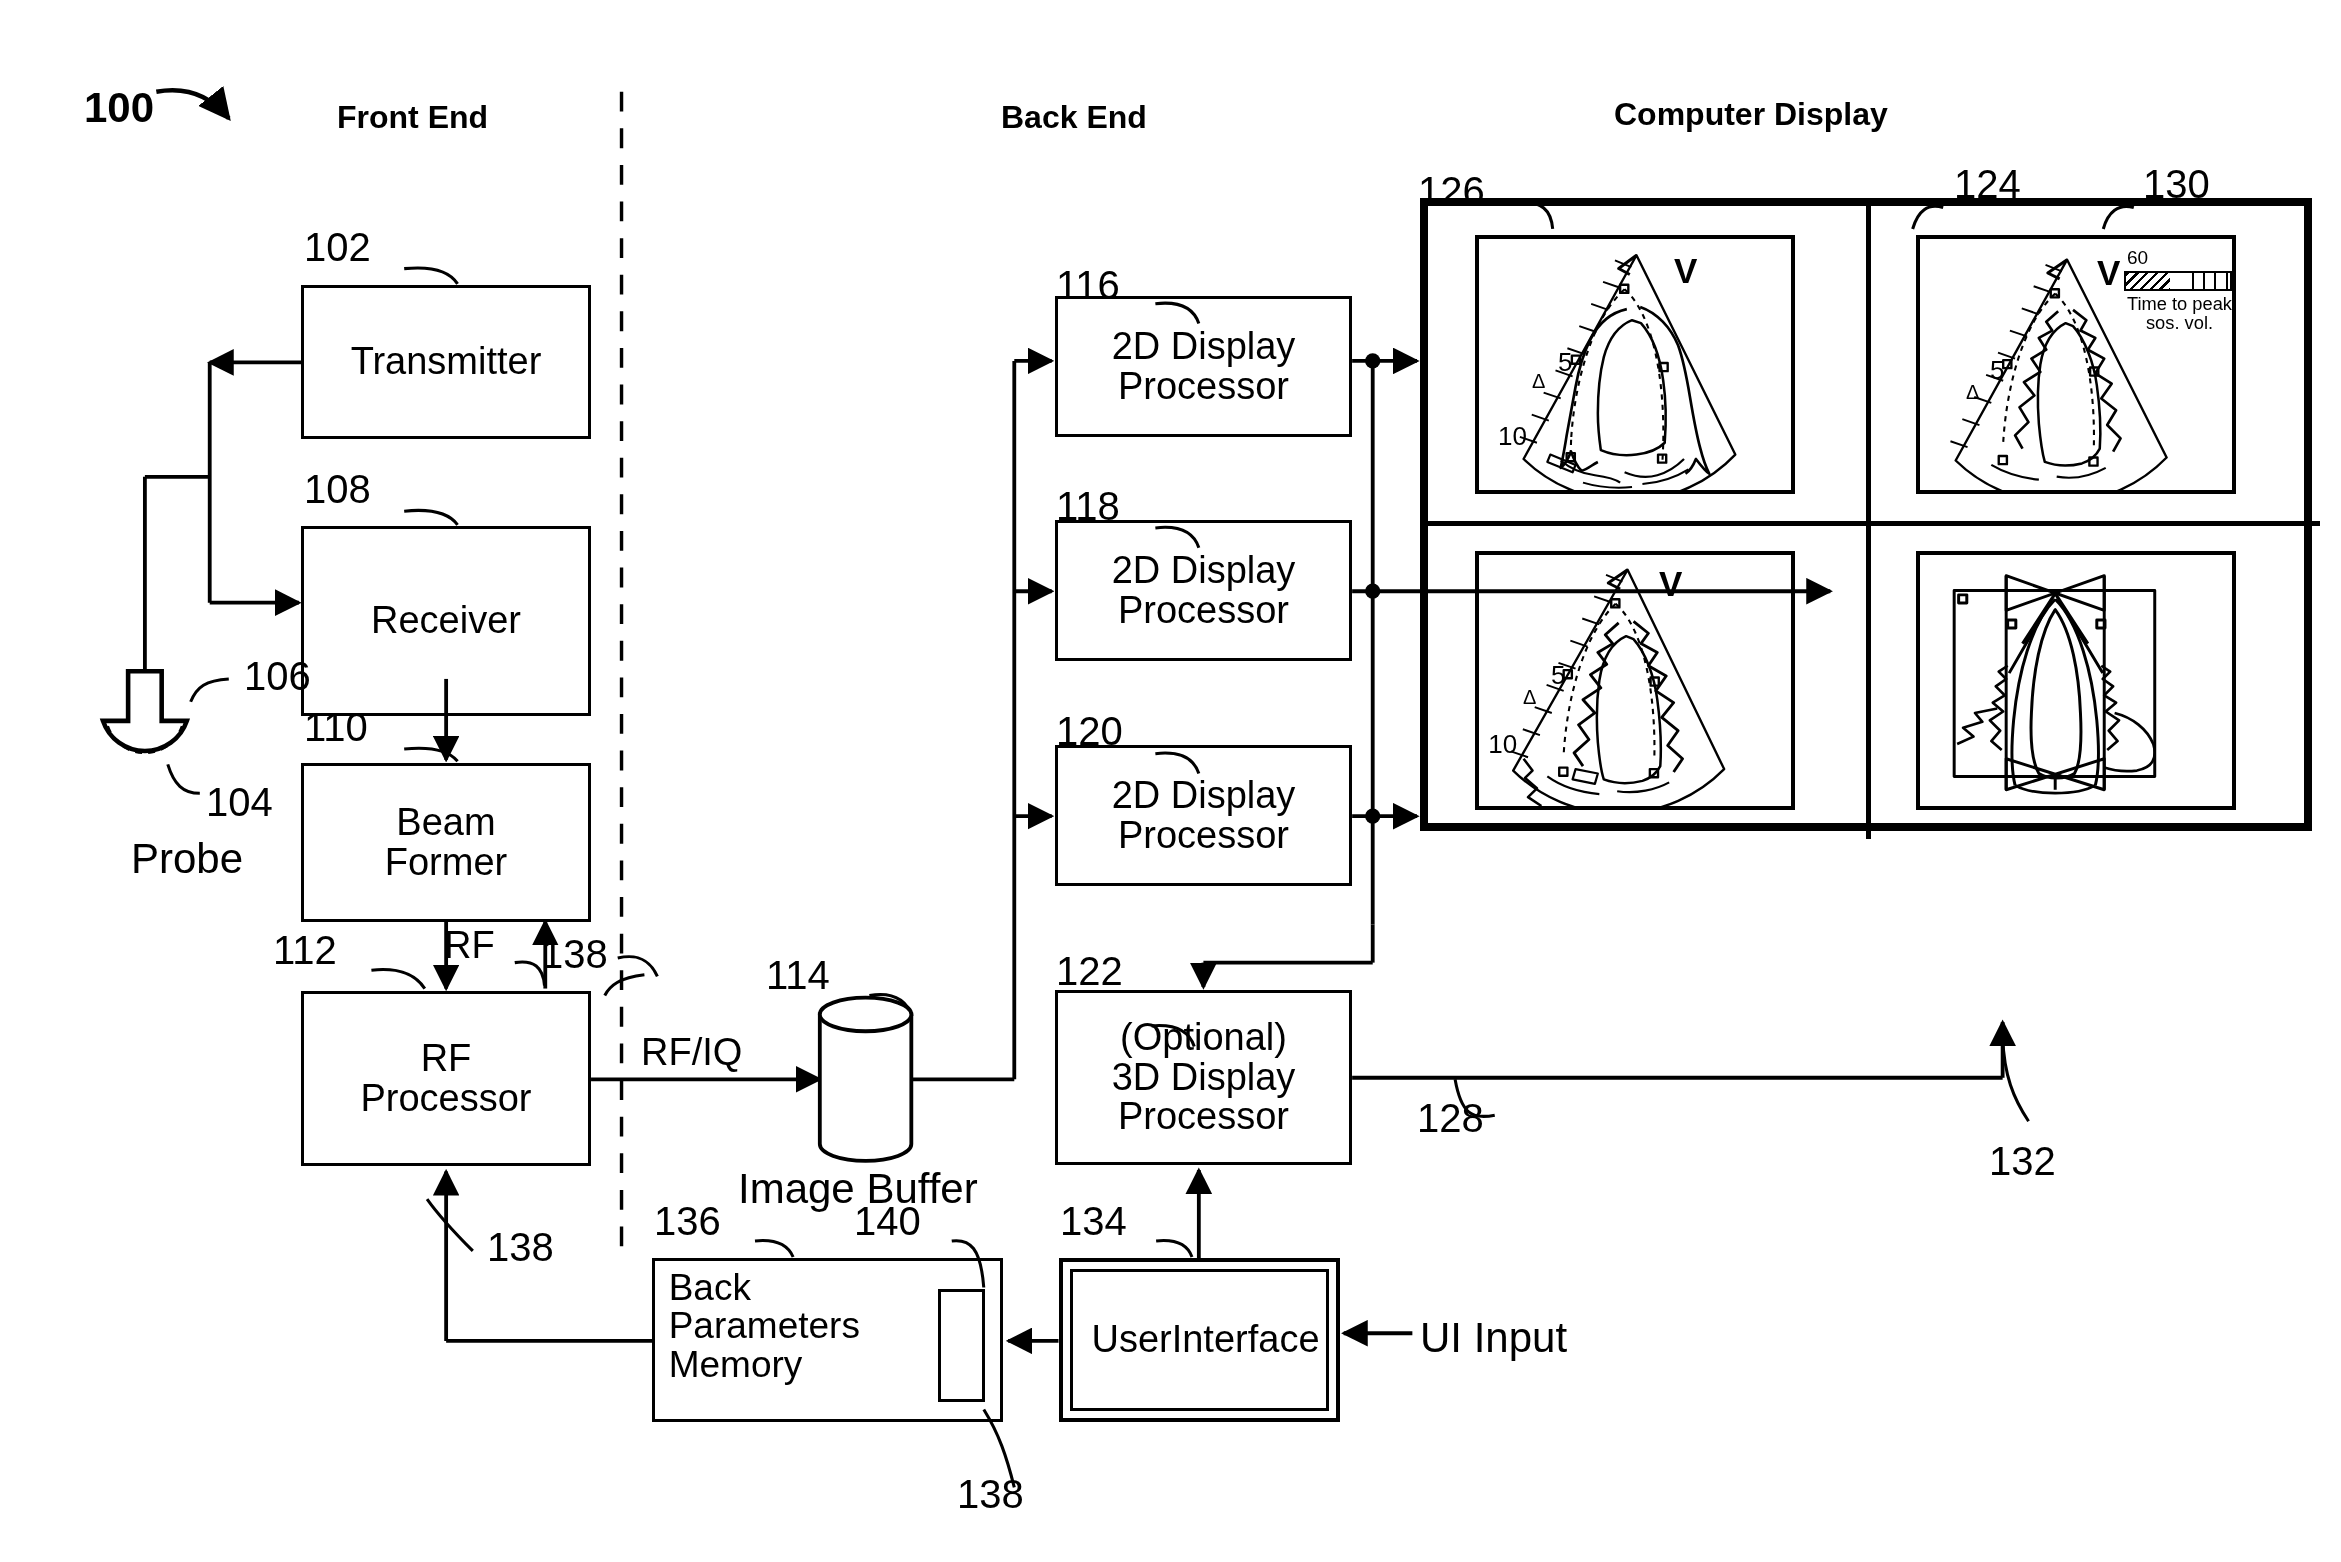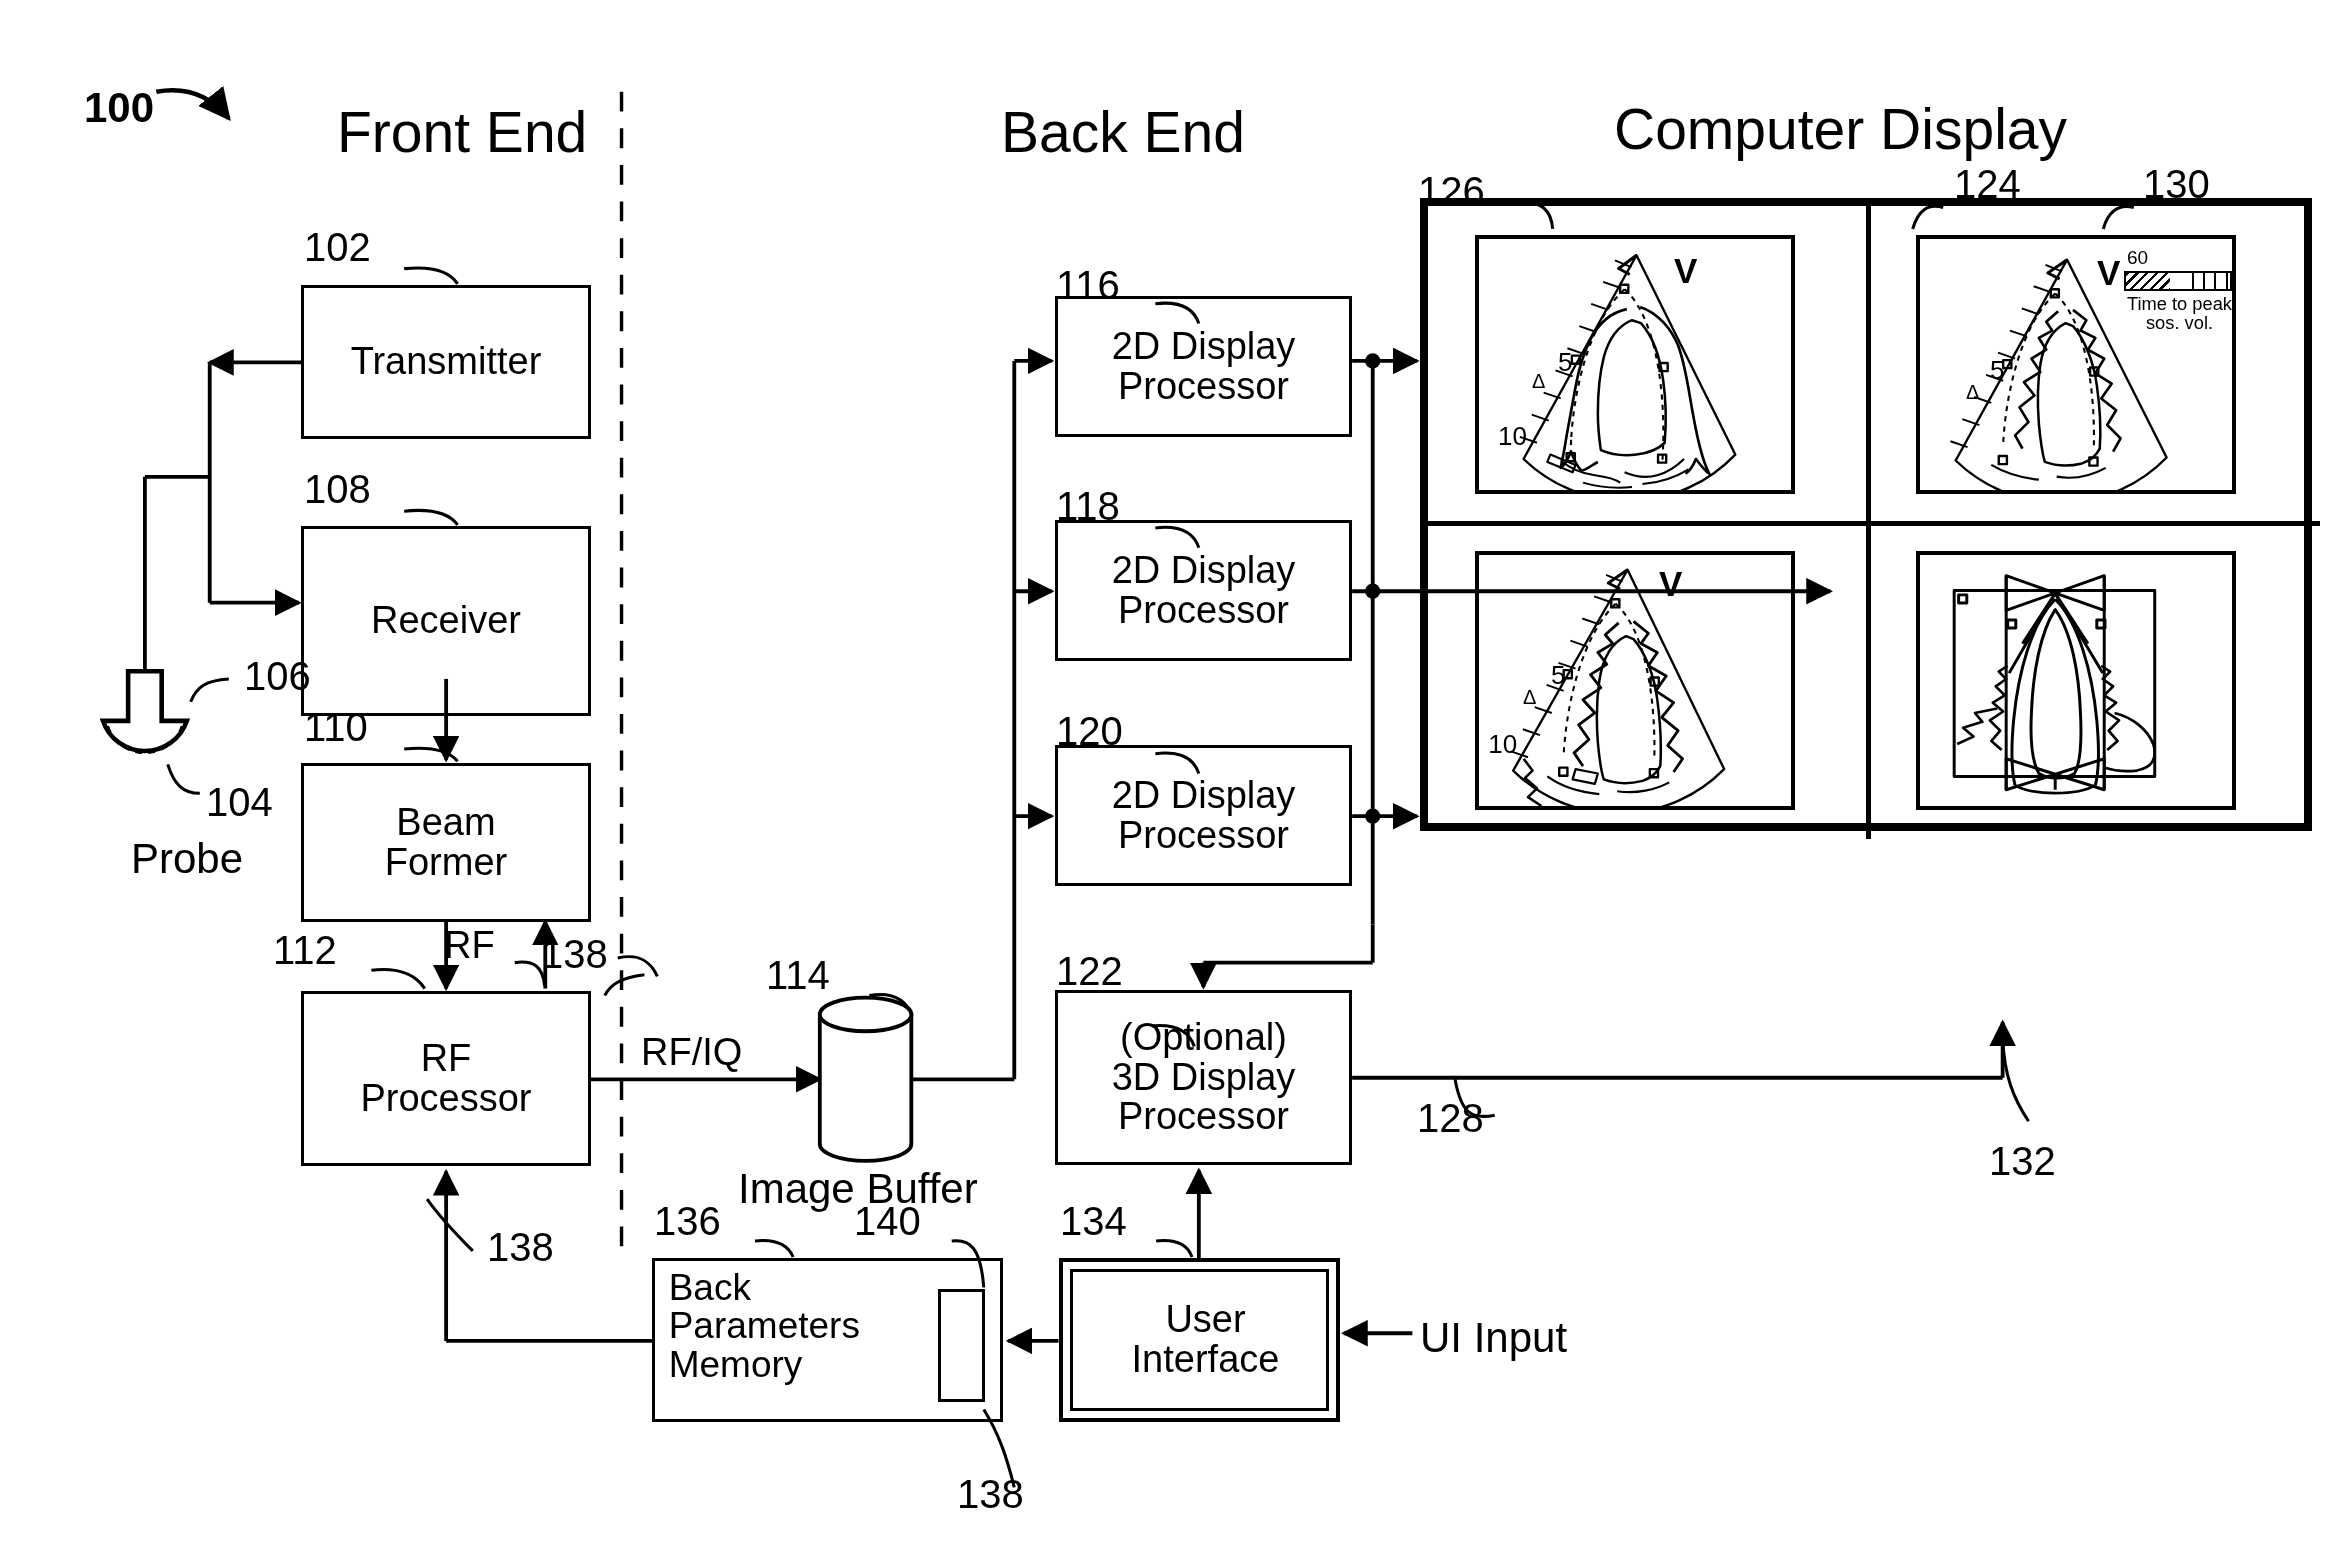--- a/index.html
+++ b/index.html
@@ -8,21 +8,21 @@
   .abs{position:absolute;}
   
   .box{position:absolute;border:3.8px solid #000;background:#fff;
        display:flex;align-items:center;justify-content:center;
        text-align:center;line-height:1.05;font-size:38px;font-weight:400;
        box-sizing:border-box;}
   .box.dbl{border:4.6px solid #000;padding:6.9px;}
   .box.dbl .inner{border:3.8px solid #000;width:100%;height:100%;
        display:flex;align-items:center;justify-content:center;box-sizing:border-box;}
   
-  .hdr{position:absolute;font-size:57px;font-weight:normal;white-space:nowrap;}
+  .hdr{position:absolute;font-size:32px;font-weight:bold;white-space:nowrap;}
   
   .ref{position:absolute;font-size:40px;white-space:nowrap;}
   .lbl{position:absolute;font-size:38px;white-space:nowrap;}
   .lbl.big{font-size:42px;}
   .refbold{position:absolute;font-size:42px;font-weight:bold;white-space:nowrap;}
   
   svg.ov{position:absolute;left:0;top:0;width:2342px;height:1563px;
          pointer-events:none;overflow:visible;}
   
   #monitor{position:absolute;left:1420px;top:198px;width:892px;height:633px;
@@ -82,21 +82,21 @@
   <span>Back</span>
   <span>Parameters</span>
   <span>Memory</span>
 </div>
 <div class="abs" id="spm-slot" style="left:938px;top:1289px;width:47px;height:113px;border:3.8px solid #000;box-sizing:border-box;background:#fff;"></div>
 <div class="ref" style="left:654px;top:1199px;">136</div>
 <div class="ref" style="left:854px;top:1199px;">140</div>
 <div class="ref" style="left:957px;top:1472px;">138</div>
 
 <div class="box dbl" id="b-ui" style="left:1059px;top:1258px;width:281px;height:164px;">
-  <div class="inner" style="flex-direction:column;padding-left:12px;">
+  <div class="inner" style="flex-direction:row;padding-left:12px;">
     <span>User</span>
     <span>Interface</span>
   </div>
 </div>
 <div class="ref" style="left:1060px;top:1199px;">134</div>
 <div class="lbl big" style="left:1420px;top:1314px;">UI Input</div>
 
 <div class="box" id="b-dp1" style="left:1055px;top:296px;width:297px;height:141px;flex-direction:column;">
   <span>2D Display</span>
   <span>Processor</span>

